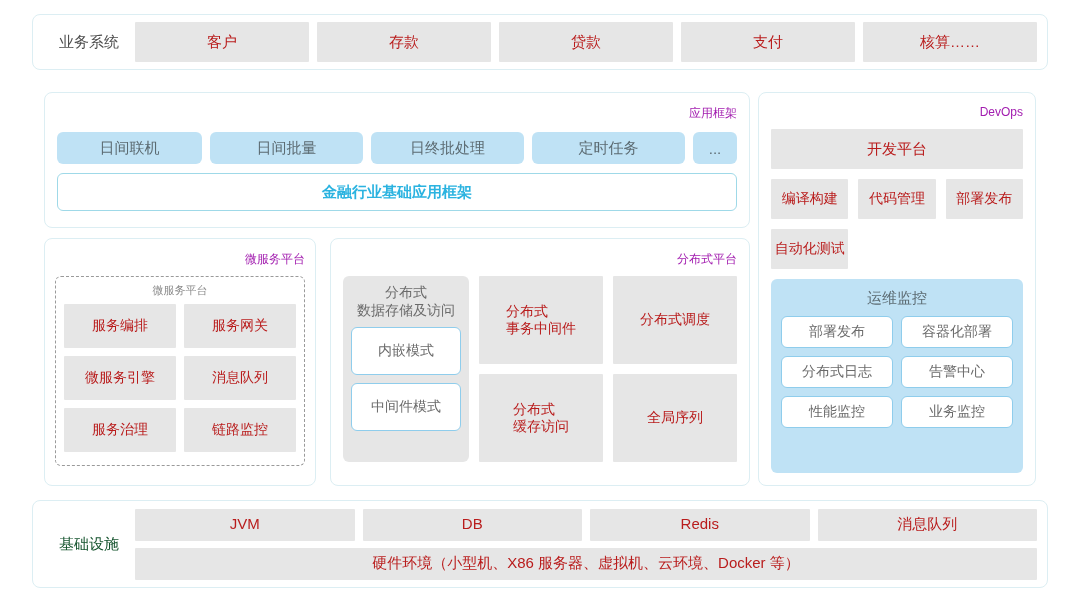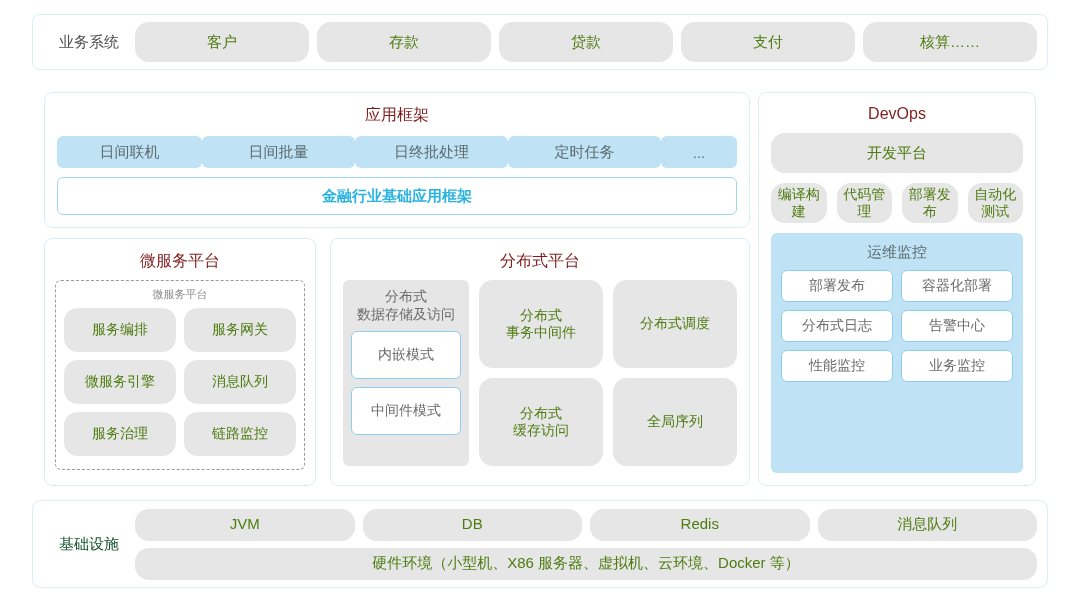--- a/index.html
+++ b/index.html
@@ -27,26 +27,26 @@
   .panel {
     background: #ffffff;
     border: 1px solid #dceef3;
     border-radius: 8px;
     box-sizing: border-box;
   }
 
   
   .chip {
     background: #e6e6e6;
-    border-radius: 14px;
+    border-radius: 1px;
     display: flex;
     align-items: center;
     justify-content: center;
-    text-align: center;
-    color: #4d7c0f;
+    text-align: left;
+    color: #b91c1c;
     font-size: 15px;
     line-height: 1.25;
     box-sizing: border-box;
   }
   .chip-blue {
     background: #bfe2f5;
     color: #5c6b72;
     border-radius: 6px;
     display: flex;
     align-items: center;
@@ -62,23 +62,23 @@
     display: flex;
     align-items: center;
     justify-content: center;
     text-align: center;
     color: #6b6b6b;
     font-size: 15px;
     box-sizing: border-box;
   }
 
   .section-title {
-    text-align: center;
-    color: #7f1d1d;
-    font-size: 16px;
+    text-align: right;
+    color: #a21caf;
+    font-size: 12px;
   }
 
   
   #row-business {
     position: absolute;
     left: 32px;
     top: 14px;
     width: 1016px;
     height: 56px;
     display: flex;
@@ -107,21 +107,21 @@
     position: absolute;
     left: 44px;
     top: 92px;
     width: 706px;
     height: 136px;
     padding: 10px 12px 12px 12px;
   }
   #panel-appframe .section-title { margin: 2px 0 10px 0; }
   #appframe-chips {
     display: flex;
-    gap: 0;
+    gap: 8px;
     height: 32px;
   }
   #appframe-chips .chip-blue { height: 32px; }
   #appframe-chips .c0 { flex: 0 0 145px; }
   #appframe-chips .c1 { flex: 0 0 153px; }
   #appframe-chips .c2 { flex: 0 0 153px; }
   #appframe-chips .c3 { flex: 0 0 153px; }
   #appframe-chips .c4 { flex: 1; }
   #appframe-base {
     margin-top: 9px;
@@ -227,21 +227,21 @@
     flex-direction: column;
   }
   #panel-devops .section-title { margin: 4px 0 10px 0; }
   #devops-platform {
     height: 40px;
     font-size: 15px;
     margin-bottom: 10px;
   }
   #devops-grid {
     display: grid;
-    grid-template-columns: 1fr 1fr 1fr 1fr;
+    grid-template-columns: 1fr 1fr 1fr;
     grid-auto-rows: 40px;
     gap: 10px;
     margin-bottom: 10px;
   }
   #devops-grid .chip { font-size: 14px; }
 
   #devops-monitor {
     background: #bfe2f5;
     border-radius: 6px;
     padding: 8px 10px 19px 10px;

